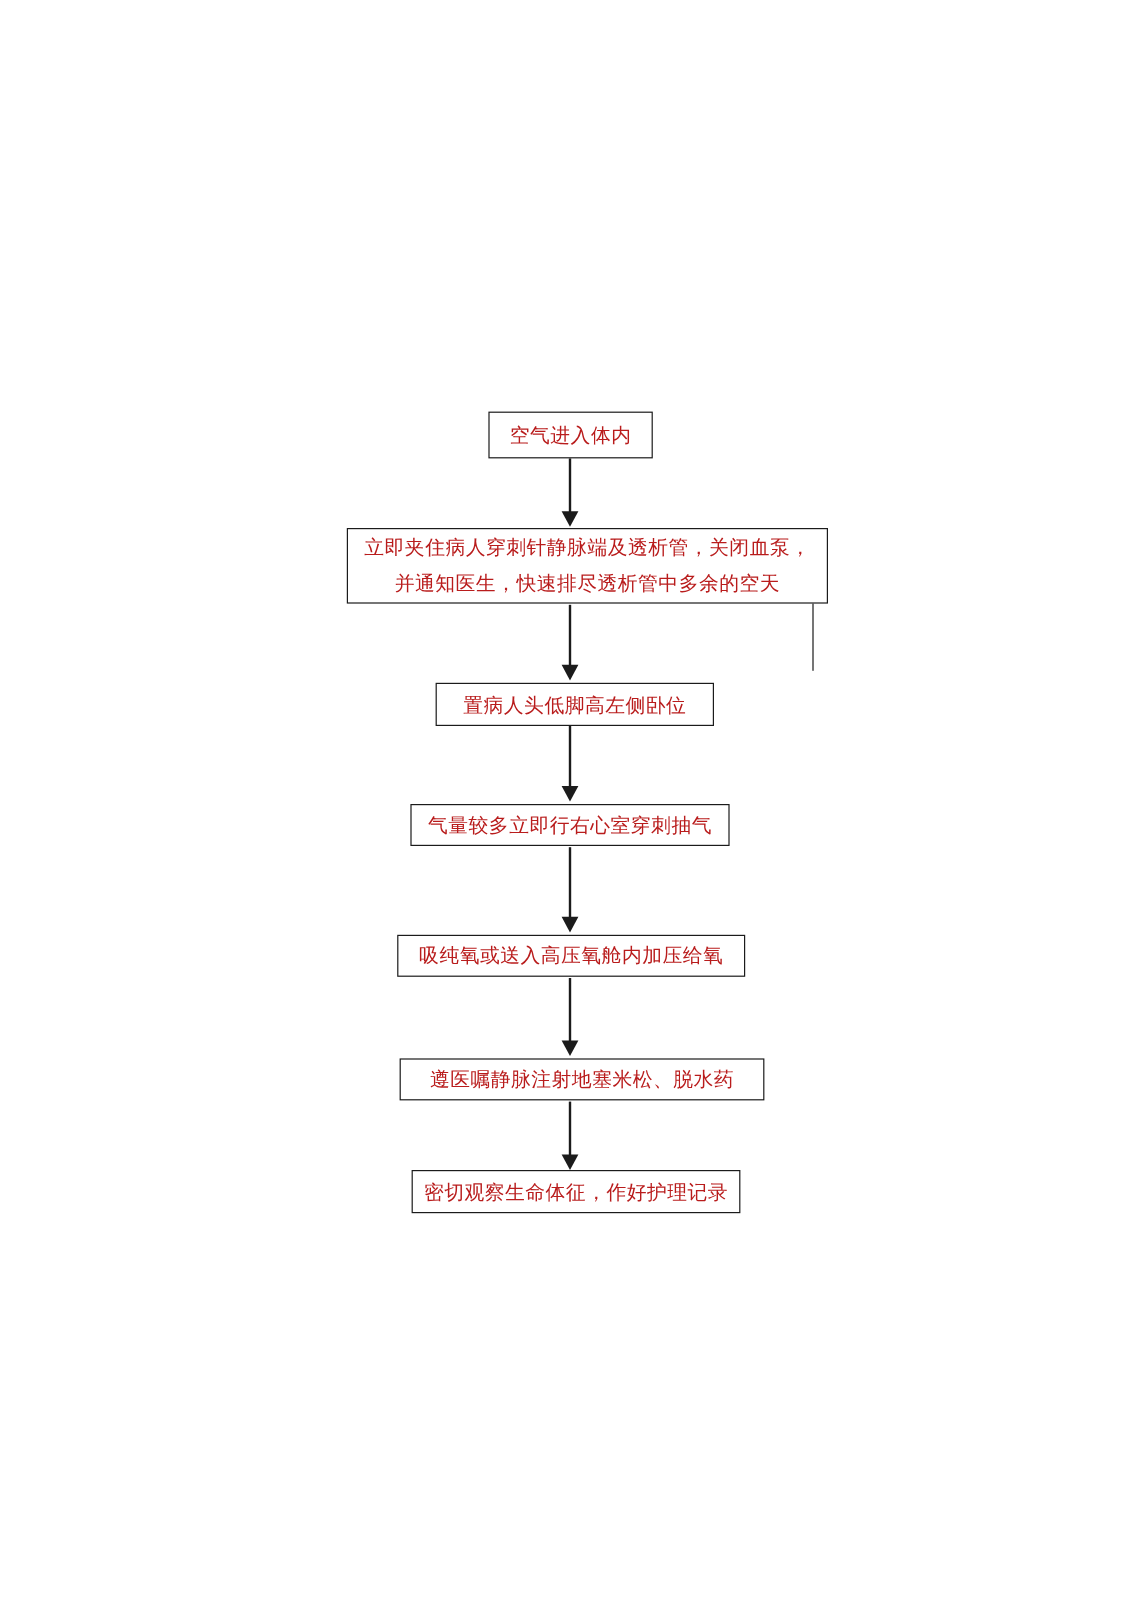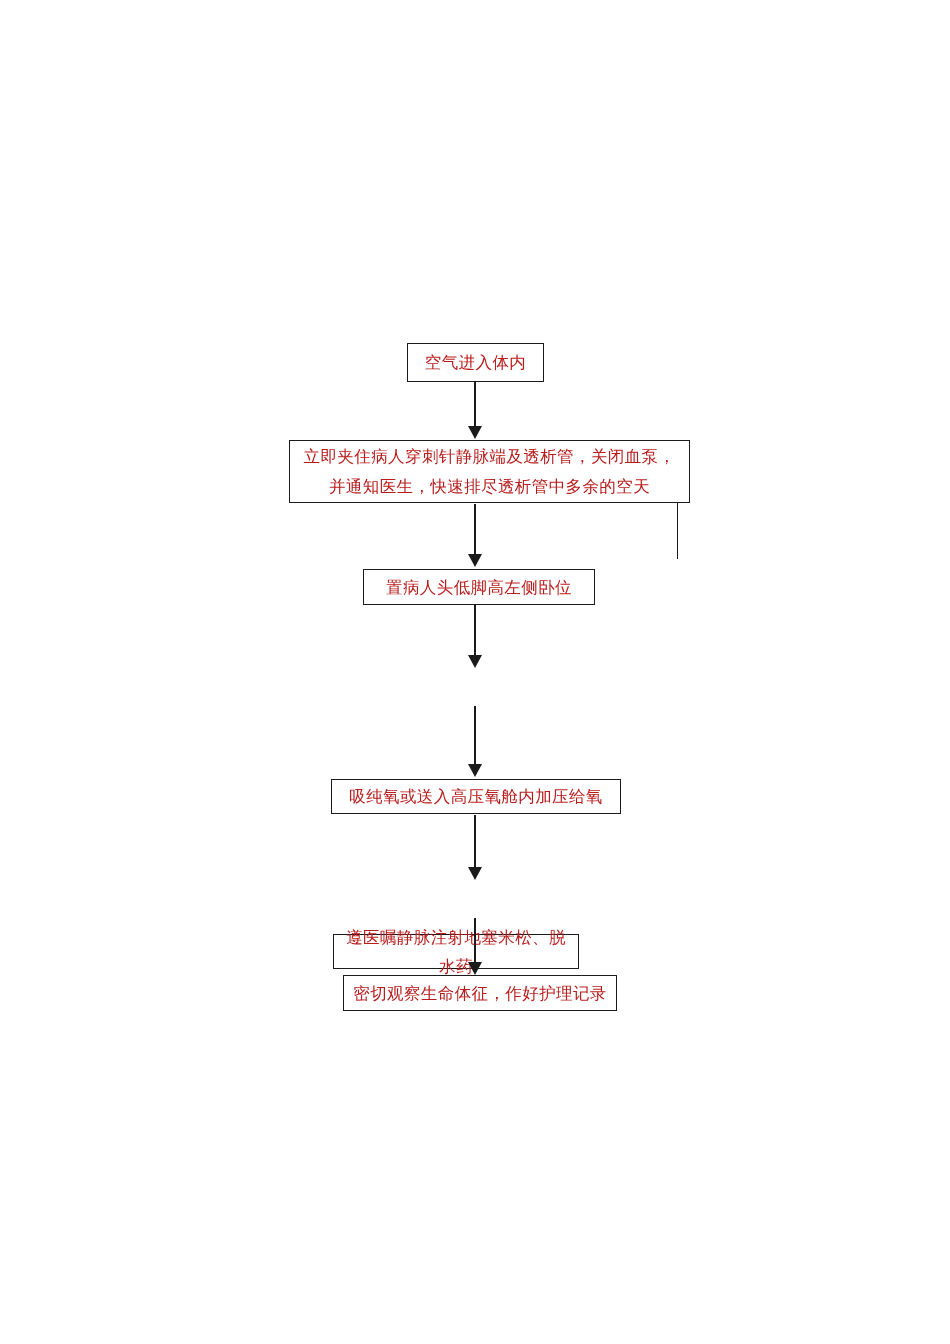--- a/index.html
+++ b/index.html
@@ -106,30 +106,31 @@
     <div class="stray-rule" style="left:677px; top:503px; height:56px;"></div>
 
     <div class="conn" style="left:474px; top:504px; height:52px;"></div>
     <div class="arrowhead" style="left:468px; top:554px;"></div>
 
     <div class="node" style="left:363px; top:569px; width:232px; height:36px;">置病人头低脚高左侧卧位</div>
 
     <div class="conn" style="left:474px; top:605px; height:52px;"></div>
     <div class="arrowhead" style="left:468px; top:655px;"></div>
 
+    <div class="node" style="left:342px; top:670px; width:266px; height:35px;">气量较多立即行右心室穿刺抽气</div>
 
     <div class="conn" style="left:474px; top:706px; height:60px;"></div>
     <div class="arrowhead" style="left:468px; top:764px;"></div>
 
     <div class="node" style="left:331px; top:779px; width:290px; height:35px;">吸纯氧或送入高压氧舱内加压给氧</div>
 
     <div class="conn" style="left:474px; top:815px; height:54px;"></div>
     <div class="arrowhead" style="left:468px; top:867px;"></div>
 
-    <div class="node" style="left:333px; top:934px; width:246px; height:35px;">遵医嘱静脉注射地塞米松、脱水药</div>
+    <div class="node" style="left:333px; top:882px; width:304px; height:35px;">遵医嘱静脉注射地塞米松、脱水药</div>
 
     <div class="conn" style="left:474px; top:918px; height:48px;"></div>
     <div class="arrowhead" style="left:468px; top:962px;"></div>
 
     <div class="node" style="left:343px; top:975px; width:274px; height:36px;">密切观察生命体征，作好护理记录</div>
 
   </div>
 </div>
 
 </body></html>

